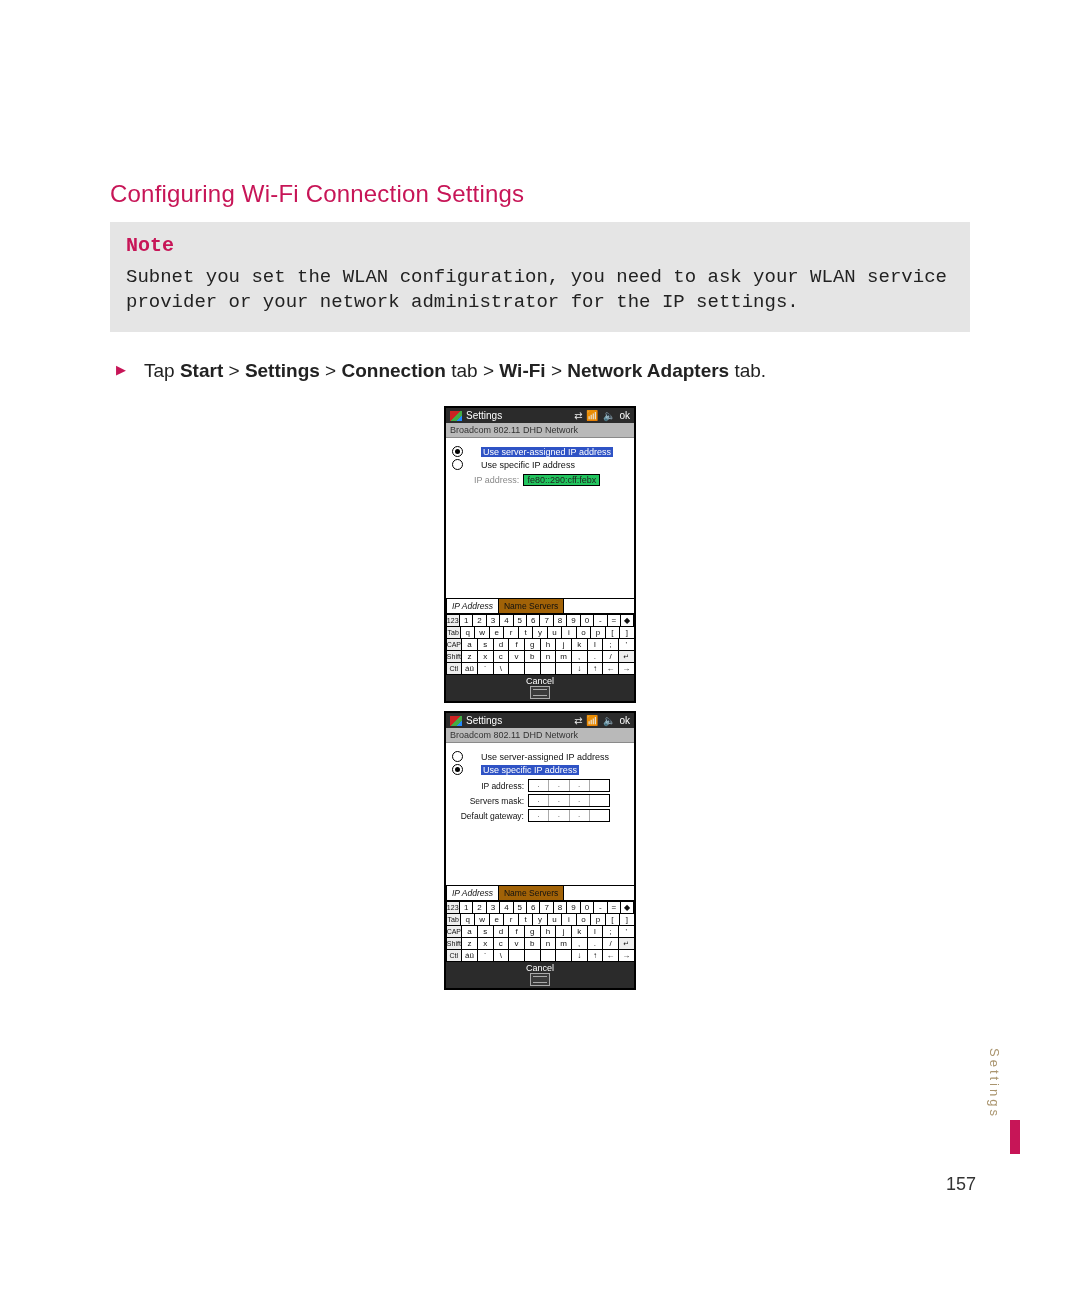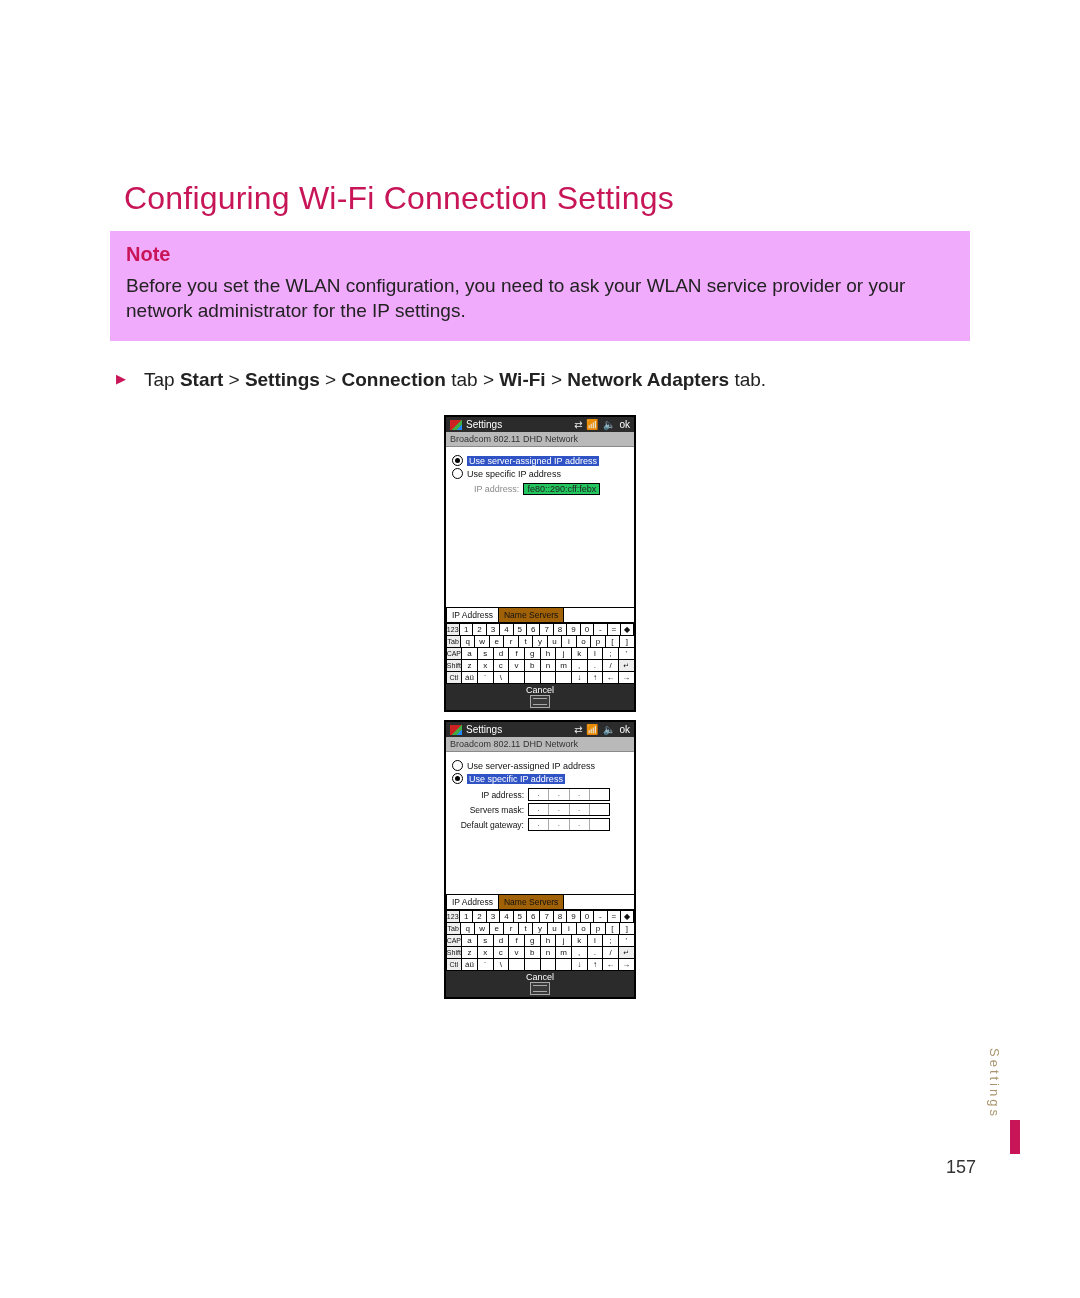--- a/index.html
+++ b/index.html
@@ -1,71 +1,71 @@
 <!DOCTYPE html>
 <html><head>
 <meta charset="utf-8">
 <style>
   html,body{margin:0;padding:0;background:#fff;font-family:"Helvetica Neue",Arial,sans-serif;color:#222;}
   .page{width:1080px;height:1298px;box-sizing:border-box;padding:180px 110px 0 110px;position:relative;}
-  h1{font-size:32px;font-weight:400;color:#c71557;margin:0 0 14px 14px;letter-spacing:.2px;}
-  .note-box{background:#f0abfc;padding:12px 16px 18px 16px;margin:0 0 24px 0;}
+  h1{font-size:24px;font-weight:400;color:#c71557;margin:0 0 14px 0;letter-spacing:.2px;}
+  .note-box{background:#e5e5e5;padding:12px 16px 18px 16px;margin:0 0 24px 0;font-family:Liberation Mono, monospace;}
   .note-title{color:#c71557;font-weight:700;font-size:20px;margin:0 0 8px 0;}
   .note-text{font-size:19px;line-height:1.3;color:#222;}
   .bullets{margin:0 0 20px 0;padding:0;}
   .bullets li{list-style:none;position:relative;padding:4px 0 4px 34px;font-size:19px;}
   .bullets li::before{content:"▶";position:absolute;left:6px;top:6px;color:#c71557;font-size:13px;}
   .sub-bullet{position:relative;padding:6px 0 6px 22px;font-size:19px;margin:14px 0 14px 0;}
   .sub-bullet::before{content:"▸";position:absolute;left:0;top:6px;color:#c71557;font-size:15px;}
   b{font-weight:700;}
   
   .shot{width:188px;margin:8px auto 0 auto;border:2px solid #000;background:#fff;font-size:9px;font-family:Tahoma,Arial,sans-serif;color:#111;}
   .titlebar{background:#2b2b2b;color:#fff;display:flex;align-items:center;gap:4px;padding:2px 4px;font-size:10px;}
   .titlebar .flag{width:12px;height:10px;background:linear-gradient(135deg,#c22 0 50%,#4a4 50% 75%,#28f 75%);display:inline-block;}
   .titlebar .sp{flex:1;}
   .titlebar .ico{font-size:10px;opacity:.9;}
   .crumb{background:#b9b9b9;color:#333;padding:2px 4px;font-size:9px;border-bottom:1px solid #8a8a8a;}
   .body1{padding:6px 6px 4px 6px;min-height:150px;}
-  .radio{display:flex;align-items:center;gap:4px;margin:2px 0;}
+  .radio{display:flex;align-items:center;gap:18px;margin:2px 0;}
   .radio .dot{width:9px;height:9px;border:1px solid #000;border-radius:50%;display:inline-flex;align-items:center;justify-content:center;}
   .radio .dot.on::after{content:"";width:5px;height:5px;background:#000;border-radius:50%;}
   .sel{background:#2f53c5;color:#fff;padding:0 2px;}
   .grey{color:#8a8a8a;}
   .ipline{margin:4px 0 0 22px;display:flex;align-items:center;gap:4px;}
   .ipbox{border:1px solid #000;padding:0 3px;background:#22c55e;color:#222;}
   .fields{margin:4px 0 0 0;}
   .fld{display:flex;align-items:center;gap:4px;margin:2px 0;justify-content:flex-start;}
   .fld label{width:72px;text-align:right;font-size:8.5px;}
   .fld .box{border:1px solid #000;width:80px;height:11px;display:flex;}
   .fld .box span{flex:1;border-right:1px solid #aaa;text-align:center;font-size:8px;color:#444;}
   .fld .box span:last-child{border-right:none;}
   .tabs{display:flex;border-top:1px solid #000;font-size:8.5px;}
   .tabs .tab{padding:2px 5px;border:1px solid #000;border-bottom:none;margin-top:-1px;margin-right:-1px;background:#a16207;}
-  .tabs .tab.active{background:#fff;}
+  .tabs .tab.active{background:#fff;font-style:italic;}
   .kbd{border-top:1px solid #000;}
   .kbd .row{display:flex;}
   .kbd .key{flex:1;border:1px solid #000;margin:-.5px;text-align:center;font-size:8px;line-height:11px;height:11px;background:#fff;}
   .kbd .key.mod{background:#eee;font-size:7px;}
   .bottombar{background:#2b2b2b;color:#fff;display:flex;align-items:center;justify-content:space-between;padding:2px 6px;font-size:9px;flex-direction:column;}
   .kbicon{width:18px;height:11px;border:1px solid #aaa;background:#3a3a3a;display:inline-block;position:relative;}
   .kbicon::after{content:"";position:absolute;inset:2px;border-top:1px solid #aaa;border-bottom:1px solid #aaa;}
   
   .side-label{position:absolute;right:78px;top:1048px;color:#aa956f;font-size:13px;letter-spacing:3px;writing-mode:vertical-rl;}
   .side-mark{position:absolute;right:60px;top:1120px;width:10px;height:34px;background:#c71557;}
-  .pagenum{position:absolute;right:104px;bottom:120px;font-size:18px;color:#333;}
+  .pagenum{position:absolute;right:104px;bottom:103px;font-size:18px;color:#333;}
 </style>
 </head>
 <body>
 
 <div class="page">
   <h1>Configuring Wi-Fi Connection Settings</h1>
 
   <div class="note-box">
     <div class="note-title">Note</div>
-    <div class="note-text">Before you set the WLAN configuration, you need to ask your WLAN service provider or your network administrator for the IP settings.</div>
+    <div class="note-text">Subnet you set the WLAN configuration, you need to ask your WLAN service provider or your network administrator for the IP settings.</div>
   </div>
 
   <ul class="bullets">
     <li>
       <span>Tap </span>
       <b>Start</b>
       <span> &gt; </span>
       <b>Settings</b>
       <span> &gt; </span>
       <b>Connection</b>

